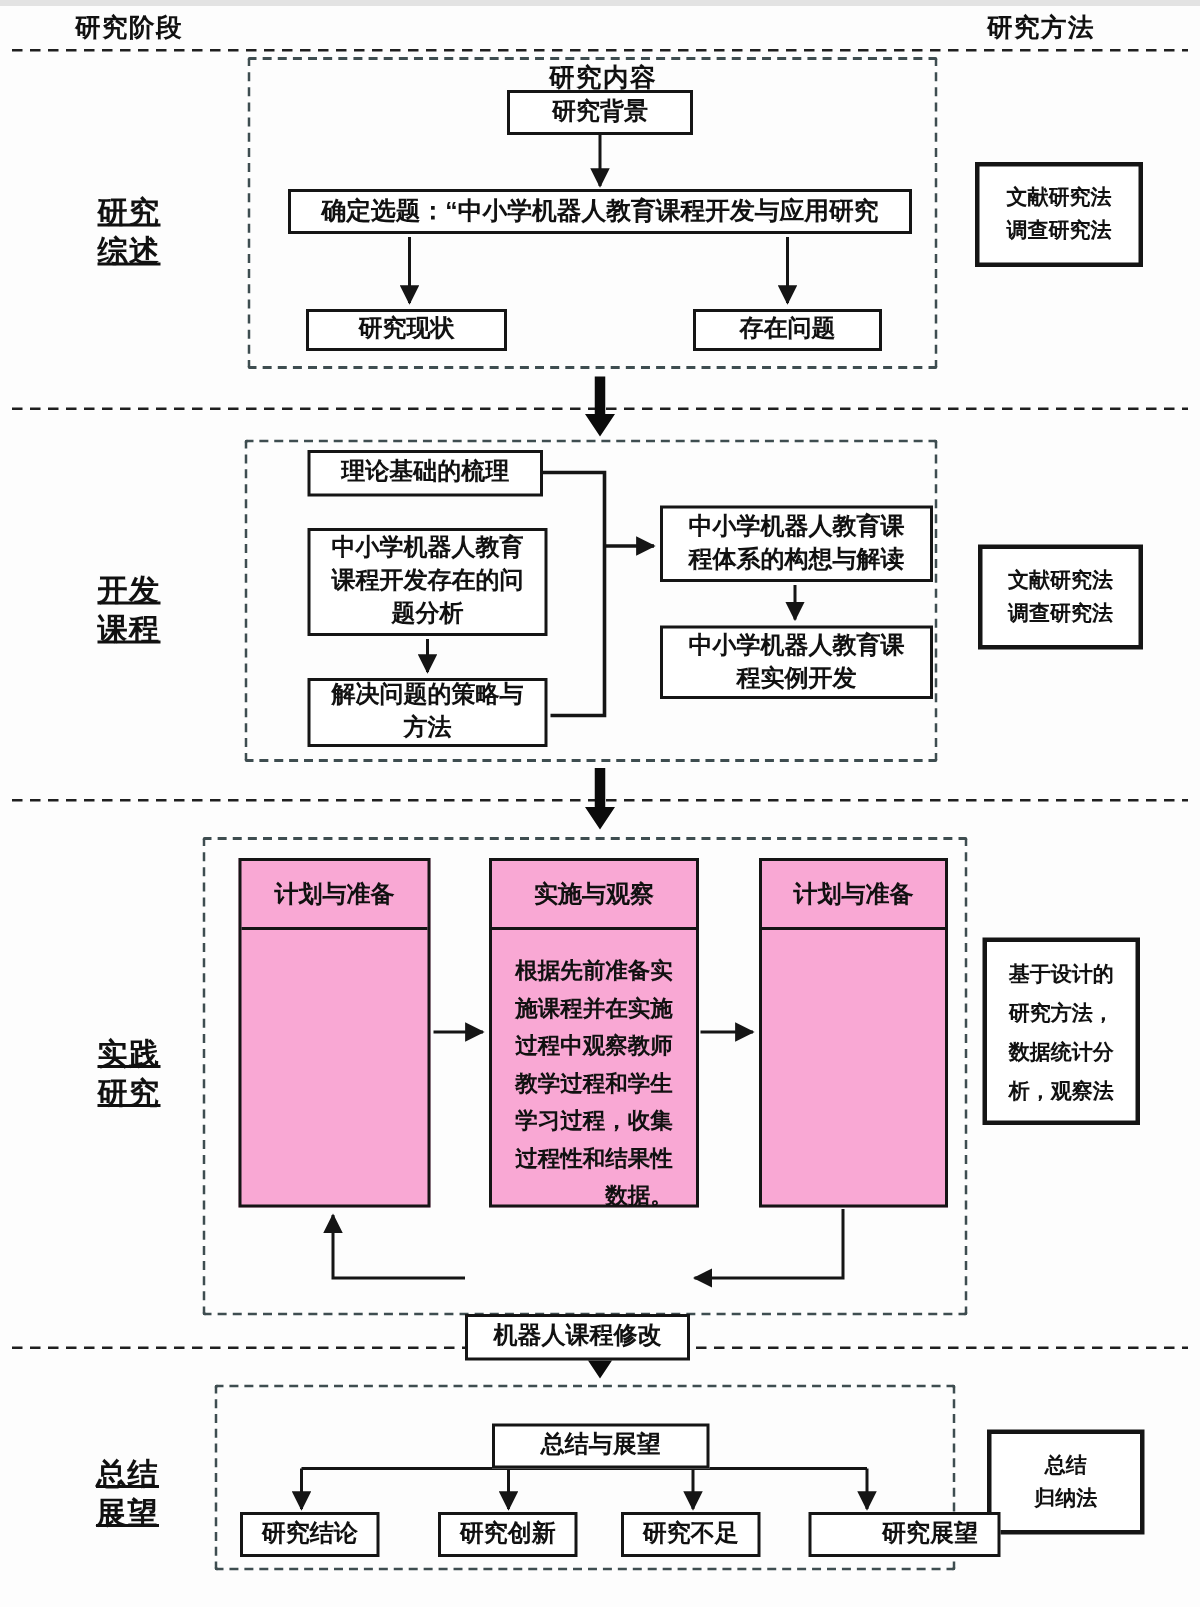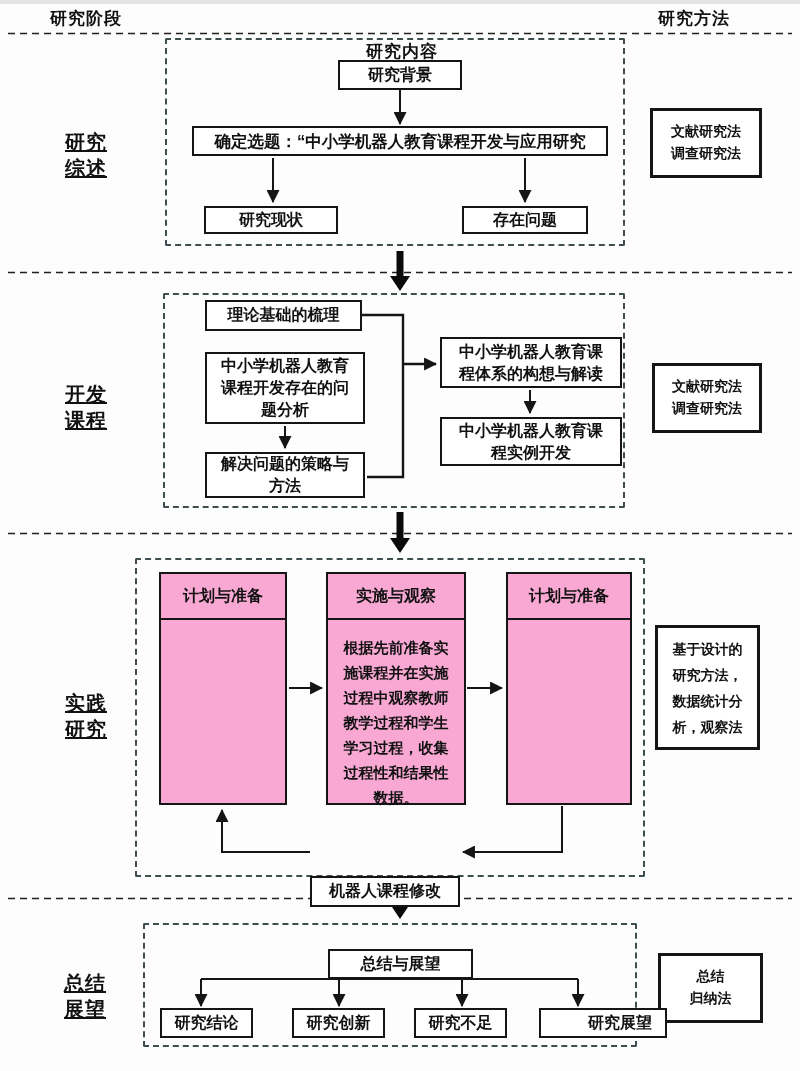--- a/index.html
+++ b/index.html
@@ -38,21 +38,21 @@
     display:flex;flex-direction:column;font-family:Liberation Serif, serif;
   }
   .pcol .ptitle{
     height:44px;border-bottom:2px solid #151515;flex:0 0 auto;
     display:flex;align-items:center;justify-content:center;
     font-weight:700;font-size:16px;
   }
   .pcol .pbody{
     flex:1 1 auto;display:flex;align-items:center;justify-content:center;
     font-weight:700;font-size:15px;line-height:25px;white-space:pre-line;
-    text-align:center;padding:2px 4px;
+    text-align:right;padding:2px 4px;
   }
   svg.wires{position:absolute;left:0;top:0;z-index:1;}
   .topstrip{position:absolute;left:0;top:0;width:800px;height:4px;background:#e3e3e3;z-index:0;}
 </style>
 </head>
 <body>
 
 <div class="topstrip"></div>
 
 <svg class="wires" width="800" height="1071" viewBox="0 0 800 1071">

